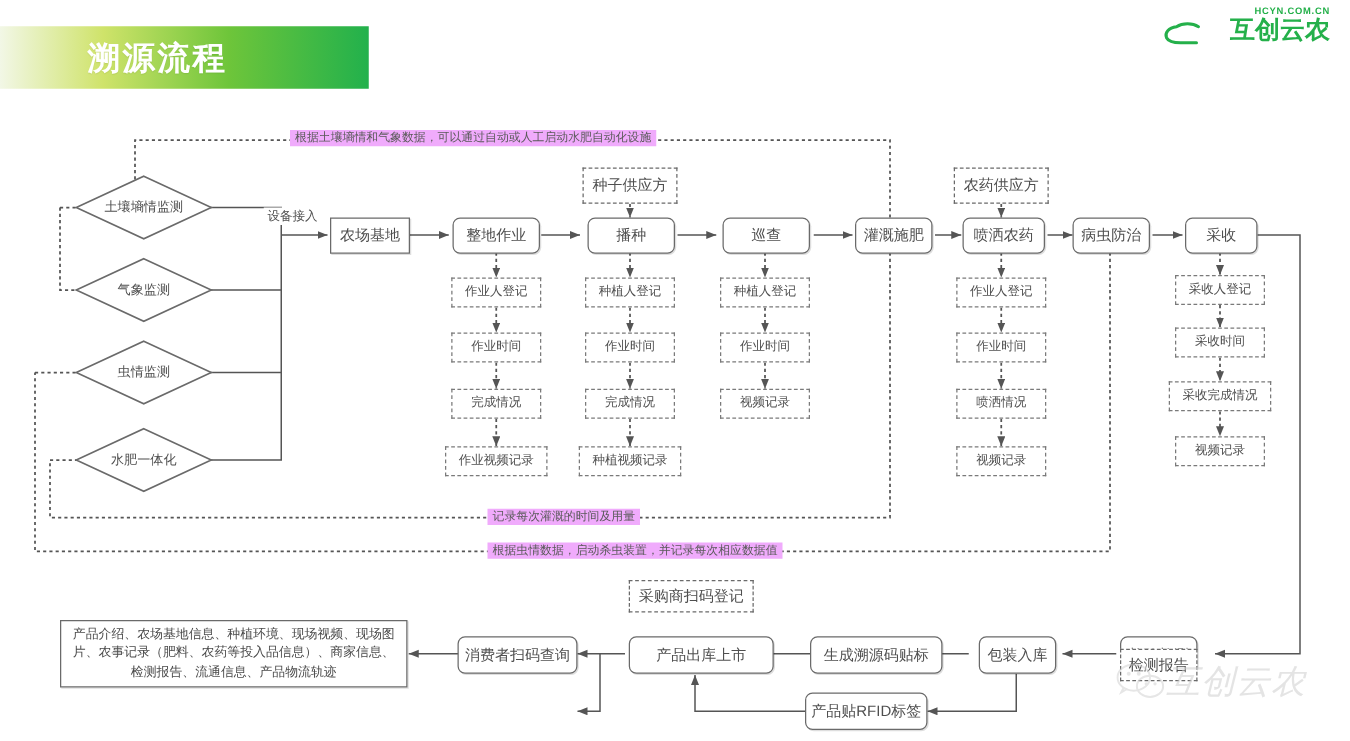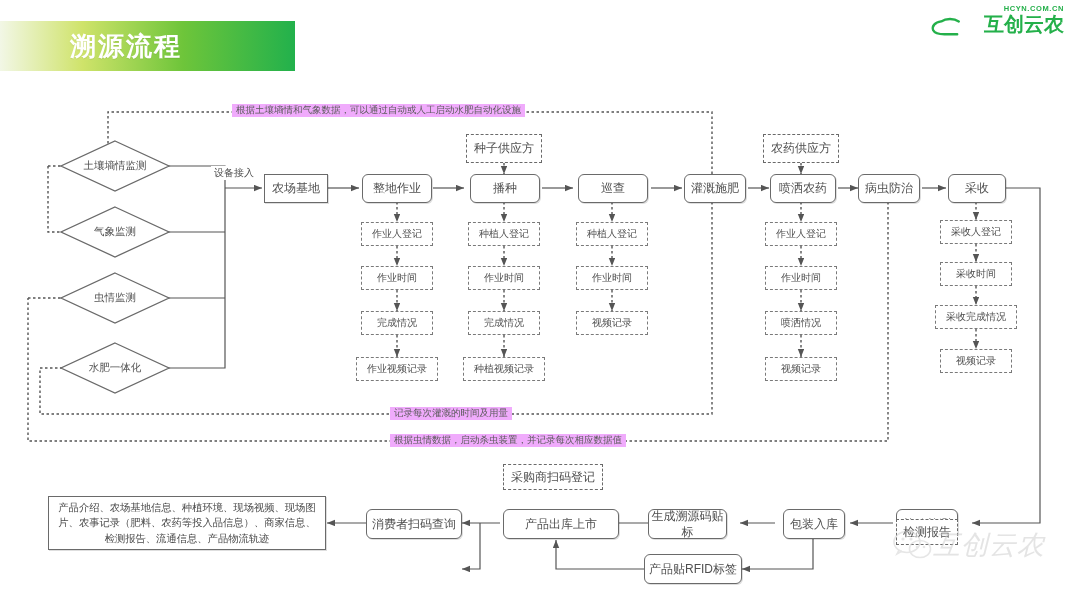--- a/index.html
+++ b/index.html
@@ -313,21 +313,21 @@
     </div>
 
   <div class="node dashed" style="left:503px;top:464px;width:100px;height:26px;">
     <span>采购商扫码登记</span>
     </div>
 
   <div class="node proc" style="left:503px;top:509px;width:116px;height:30px;">
     <span>产品出库上市</span>
     </div>
 
-  <div class="node proc" style="left:648px;top:509px;width:79px;height:30px;">
+  <div class="node proc" style="left:648px;top:509px;width:106px;height:30px;">
     <span>生成溯源码贴标</span>
     </div>
 
   <div class="node proc" style="left:783px;top:509px;width:62px;height:30px;text-align:center;">
     <span>包装入库</span>
     </div>
 
   <div class="node proc" style="left:896px;top:509px;width:62px;height:30px;">
     <span>检验检测</span>
     </div>

